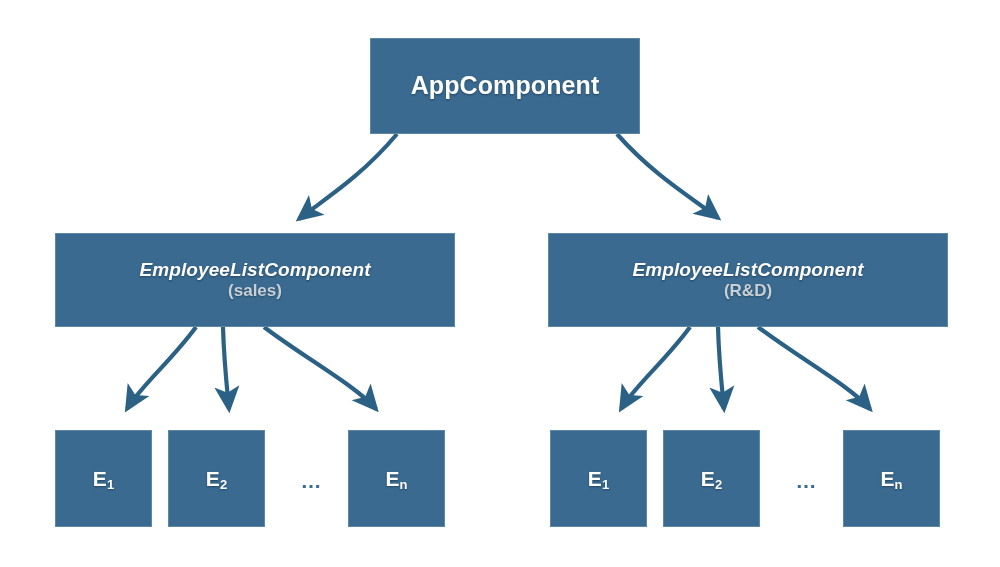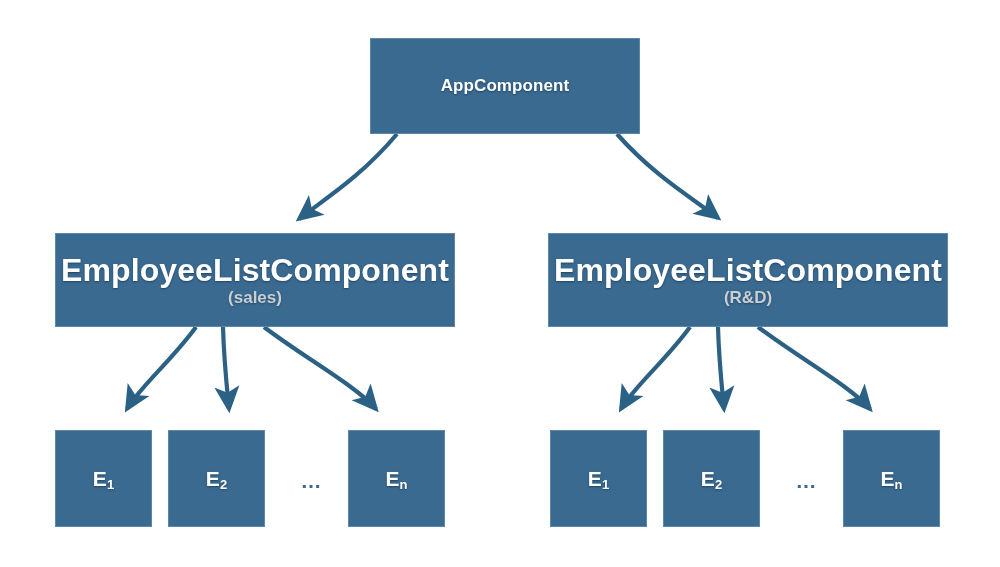--- a/index.html
+++ b/index.html
@@ -54,24 +54,24 @@
   }
 
   .node-subtitle {
     color: #C9CFD4;
     font-weight: bold;
     text-shadow: 0 1px 2px rgba(12, 38, 58, 0.45);
     line-height: 1.15;
   }
 
   
-  .node--root .node-title { font-size: 17px; }
+  .node--root .node-title { font-size: 25px; }
 
   
-  .node--list .node-title { font-size: 32px; }
+  .node--list .node-title { font-size: 19px; font-style: italic; }
   .node--list .node-subtitle { font-size: 17px; }
 
   
   .node--leaf .node-title {
     font-size: 21px;
     text-shadow: 0 1px 2px rgba(12, 38, 58, 0.5);
   }
   .node--leaf .node-title sub {
     font-size: 0.62em;
     vertical-align: baseline;

